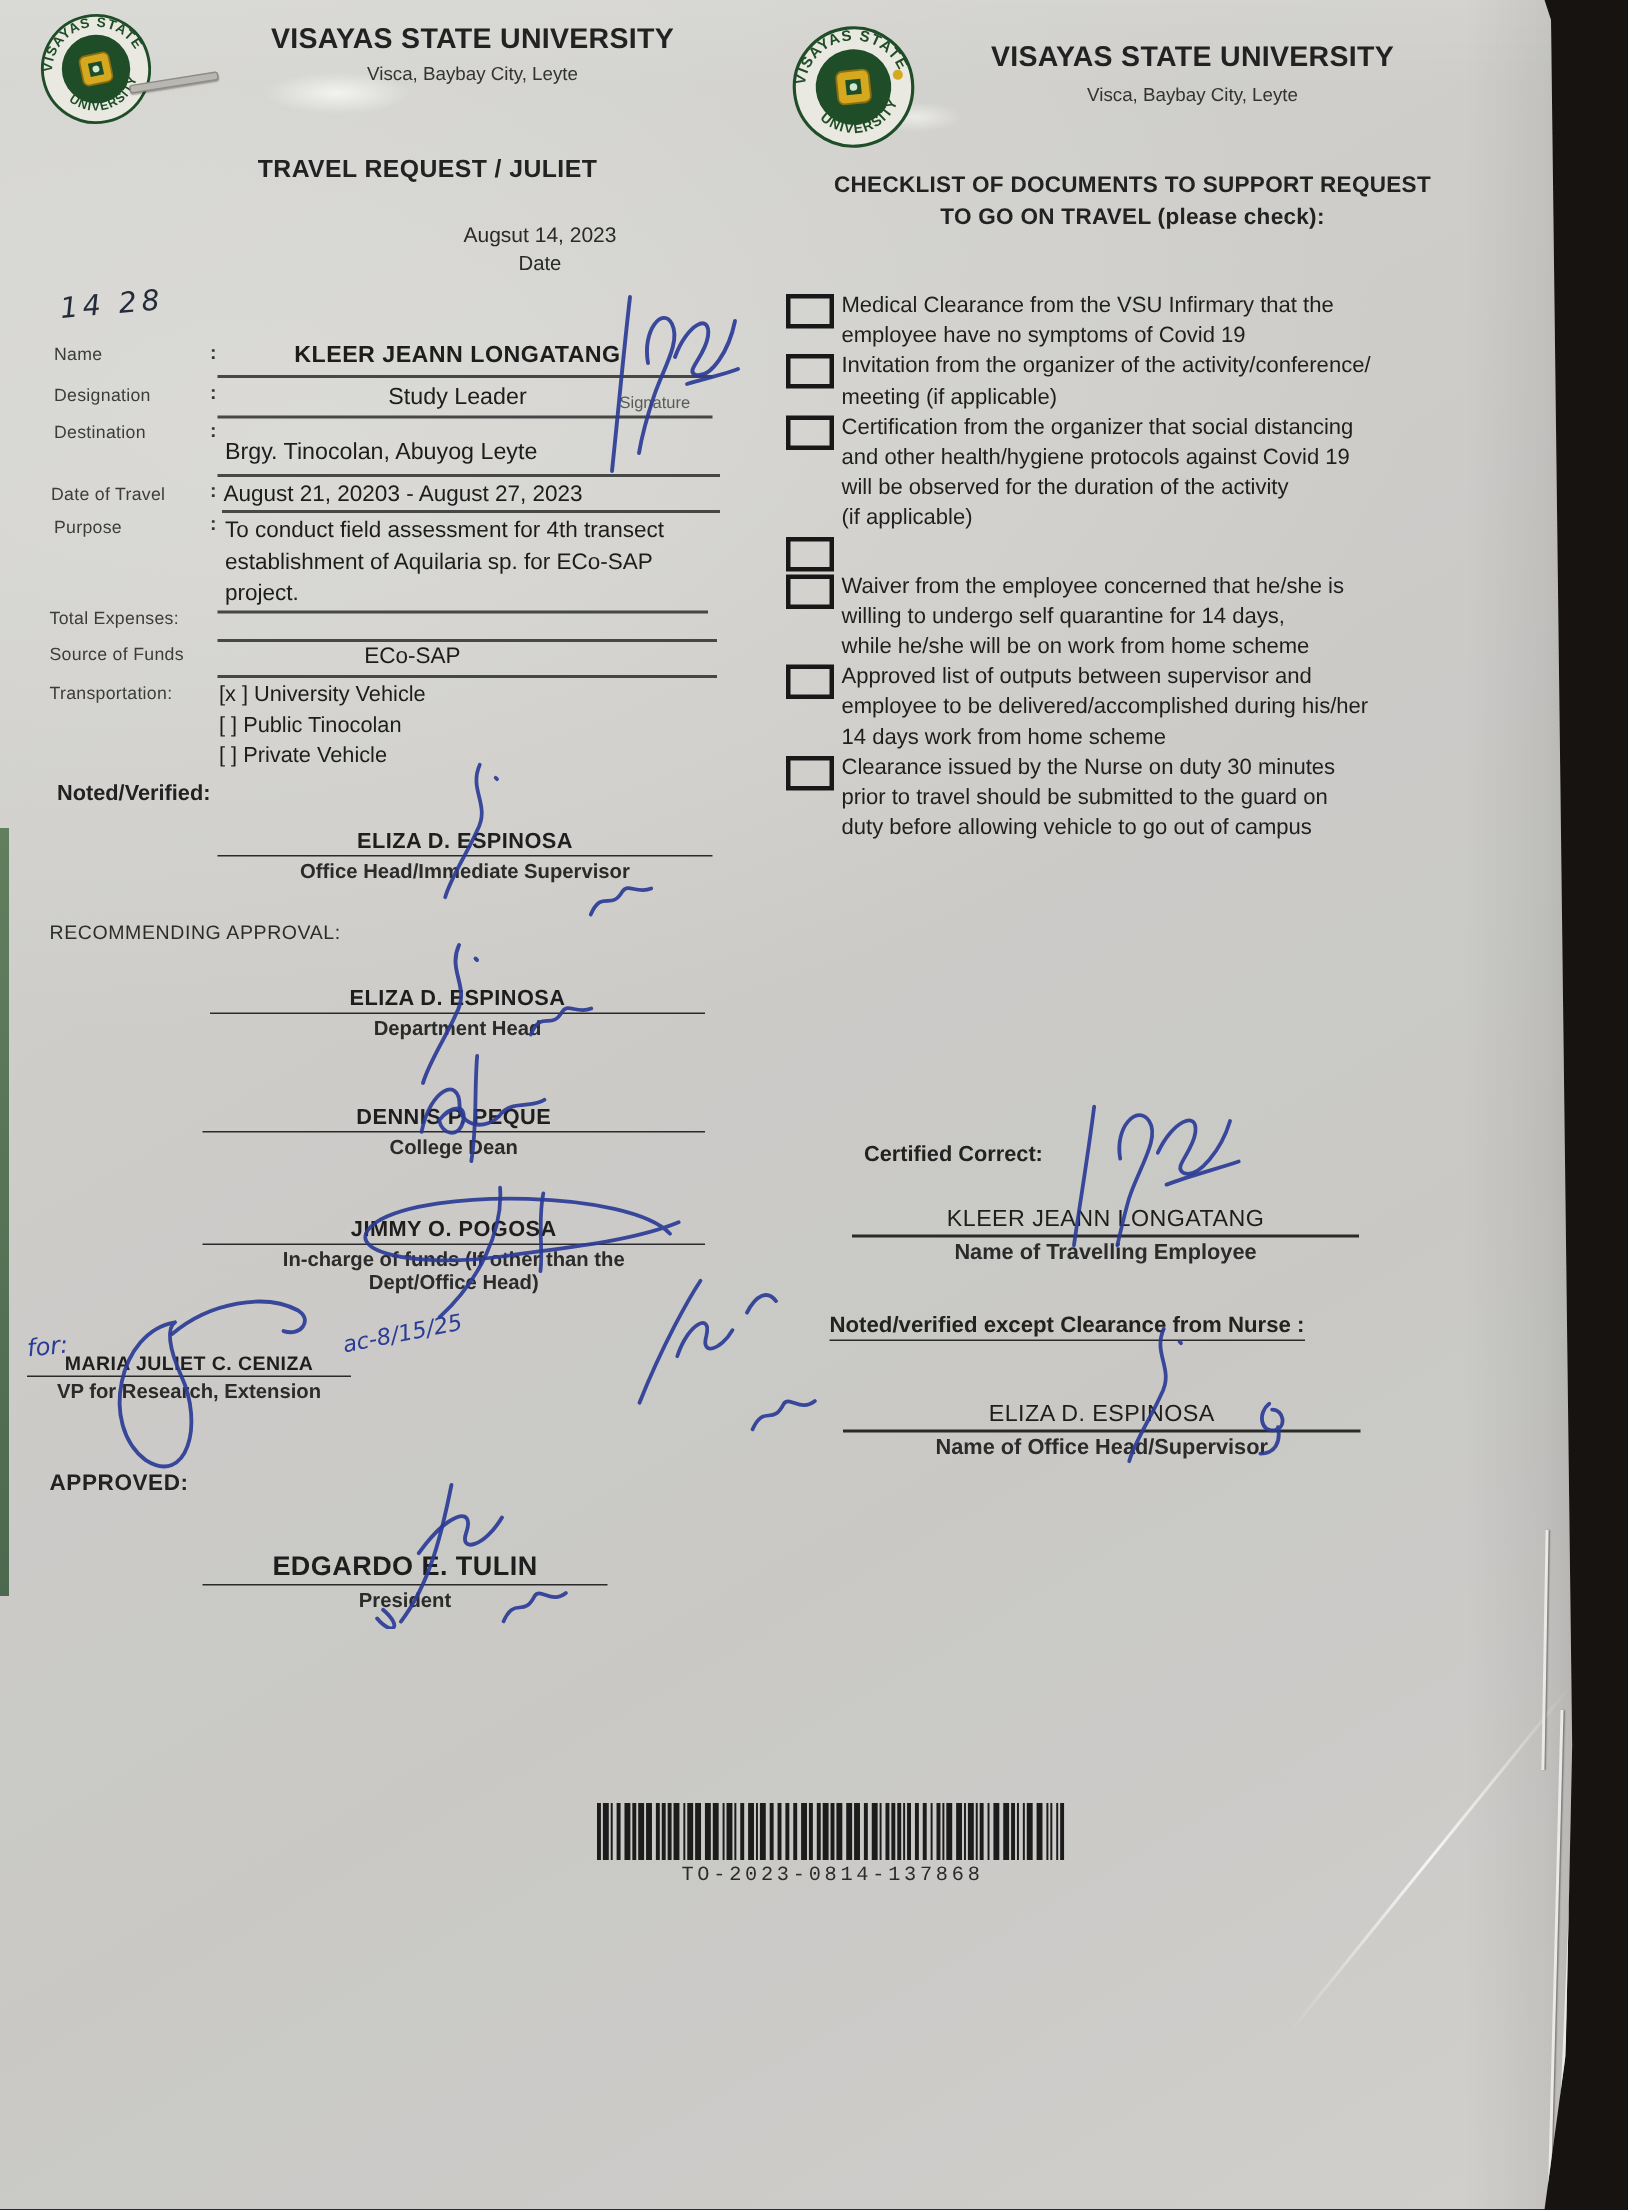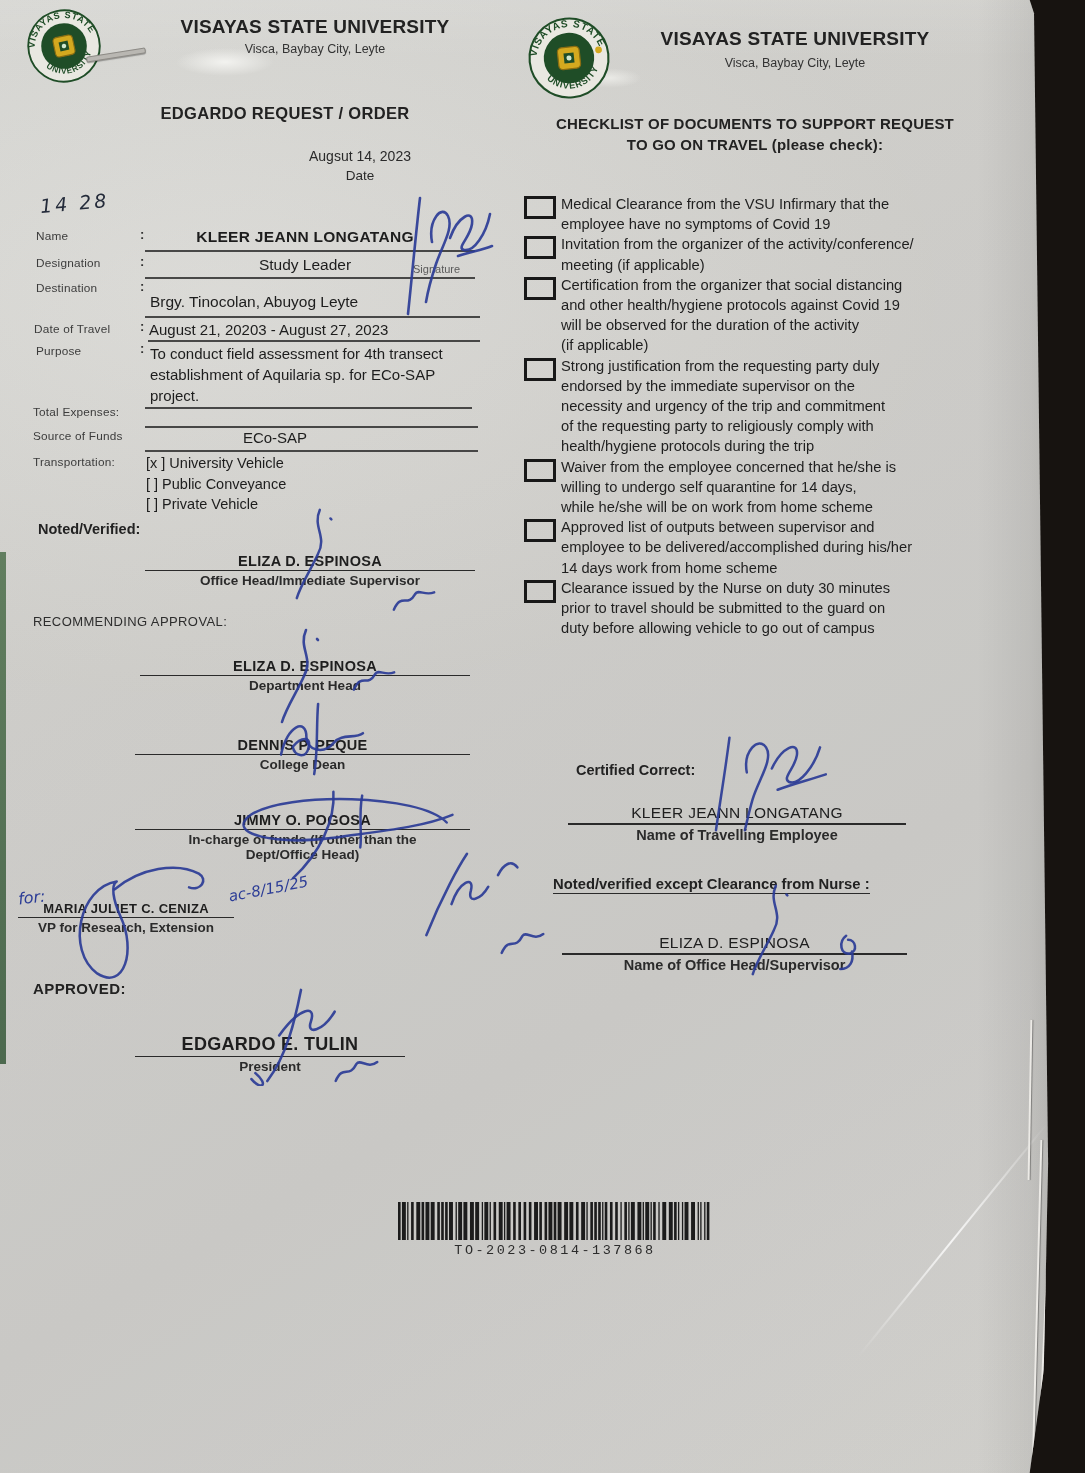--- a/index.html
+++ b/index.html
@@ -71,21 +71,21 @@
     <circle cx="50" cy="50" r="30" fill="var(--seal-green)"></circle>
     <rect x="37" y="37" width="26" height="26" rx="5" fill="var(--seal-gold)" stroke="#8a6d12" stroke-width="1.5"></rect>
     <rect x="44" y="44" width="12" height="12" fill="var(--seal-green)"></rect>
     <circle cx="50" cy="50" r="3" fill="#cfe6cf"></circle>
   </svg>
   <div class="staple" style="left:86px;top:52px;"></div>
 
   <div class="abs heading center" style="left:150px;top:16px;width:330px;font-size:19px;letter-spacing:.2px;">VISAYAS STATE UNIVERSITY</div>
   <div class="abs center" style="left:150px;top:42px;width:330px;font-size:12.5px;color:#333;">Visca, Baybay City, Leyte</div>
 
-  <div class="abs heading center" style="left:120px;top:104px;width:330px;font-size:16.5px;letter-spacing:.3px;">EDGARDO REQUEST / ORDER</div>
+  <div class="abs heading center" style="left:120px;top:104px;width:330px;font-size:16.5px;letter-spacing:.3px;">TRAVEL REQUEST / JULIET</div>
 
   <div class="abs center" style="left:280px;top:148px;width:160px;font-size:14px;color:#2a2a2a;">Augsut 14, 2023</div>
   <div class="abs center" style="left:280px;top:168px;width:160px;font-size:13.5px;color:#2a2a2a;">Date</div>
 
   <div class="hand" style="left:40px;top:192px;font-size:19px;letter-spacing:3px;color:#242b3a;transform:rotate(-5deg);">14 28</div>
 
   <div class="abs lbl" style="left:36px;top:229px;">Name</div>
   <div class="abs lbl" style="left:36px;top:256px;">Designation</div>
   <div class="abs lbl" style="left:36px;top:281px;">Destination</div>
   <div class="abs lbl" style="left:34px;top:322px;">Date of Travel</div>
@@ -111,21 +111,21 @@
 
   <div class="rule" style="left:145px;top:250px;width:330px;"></div>
   <div class="rule" style="left:145px;top:277px;width:330px;"></div>
   <div class="rule" style="left:145px;top:316px;width:335px;"></div>
   <div class="rule" style="left:148px;top:340px;width:332px;"></div>
   <div class="rule" style="left:145px;top:407px;width:327px;"></div>
   <div class="rule" style="left:145px;top:426px;width:333px;"></div>
   <div class="rule" style="left:145px;top:450px;width:333px;"></div>
 
   <div class="abs val" style="left:146px;top:455px;font-size:14.5px;">[x ] University Vehicle</div>
-  <div class="abs val" style="left:146px;top:476px;font-size:14.5px;">[  ] Public Conveyance</div>
+  <div class="abs val" style="left:146px;top:476px;font-size:14.5px;">[  ] Public Tinocolan</div>
   <div class="abs val" style="left:146px;top:496px;font-size:14.5px;">[  ] Private Vehicle</div>
 
   <div class="abs" style="left:413px;top:263px;font-size:11px;color:#5a5a5a;">Signature</div>
 
   <div class="abs heading" style="left:38px;top:521px;font-size:14.5px;">Noted/Verified:</div>
   <div class="sigblock" style="left:145px;top:545px;width:330px;">
     <div class="nm" style="padding-top:8px;">ELIZA D. ESPINOSA</div>
     <div class="tt">Office Head/Immediate Supervisor</div>
   </div>
 
@@ -196,25 +196,20 @@
       </div>
     <div class="chk-row">
         <div class="chk-box"></div>
         <div class="chk-txt">Certification from the organizer that social distancing
 and other health/hygiene protocols against Covid 19
 will be observed for the duration of the activity
  (if applicable)</div>
       </div>
     <div class="chk-row">
         <div class="chk-box"></div>
-        <div class="chk-txt">Strong justification from the requesting party duly
-endorsed by the immediate supervisor on the
-necessity and urgency of the trip and commitment
-of the requesting party to religiously comply with
-health/hygiene protocols during the trip</div>
       </div>
     <div class="chk-row">
         <div class="chk-box"></div>
         <div class="chk-txt">Waiver from the employee concerned that he/she is
 willing to undergo self quarantine for 14 days,
 while he/she will be on work from home scheme</div>
       </div>
     <div class="chk-row">
         <div class="chk-box"></div>
         <div class="chk-txt">Approved list of outputs between supervisor and

